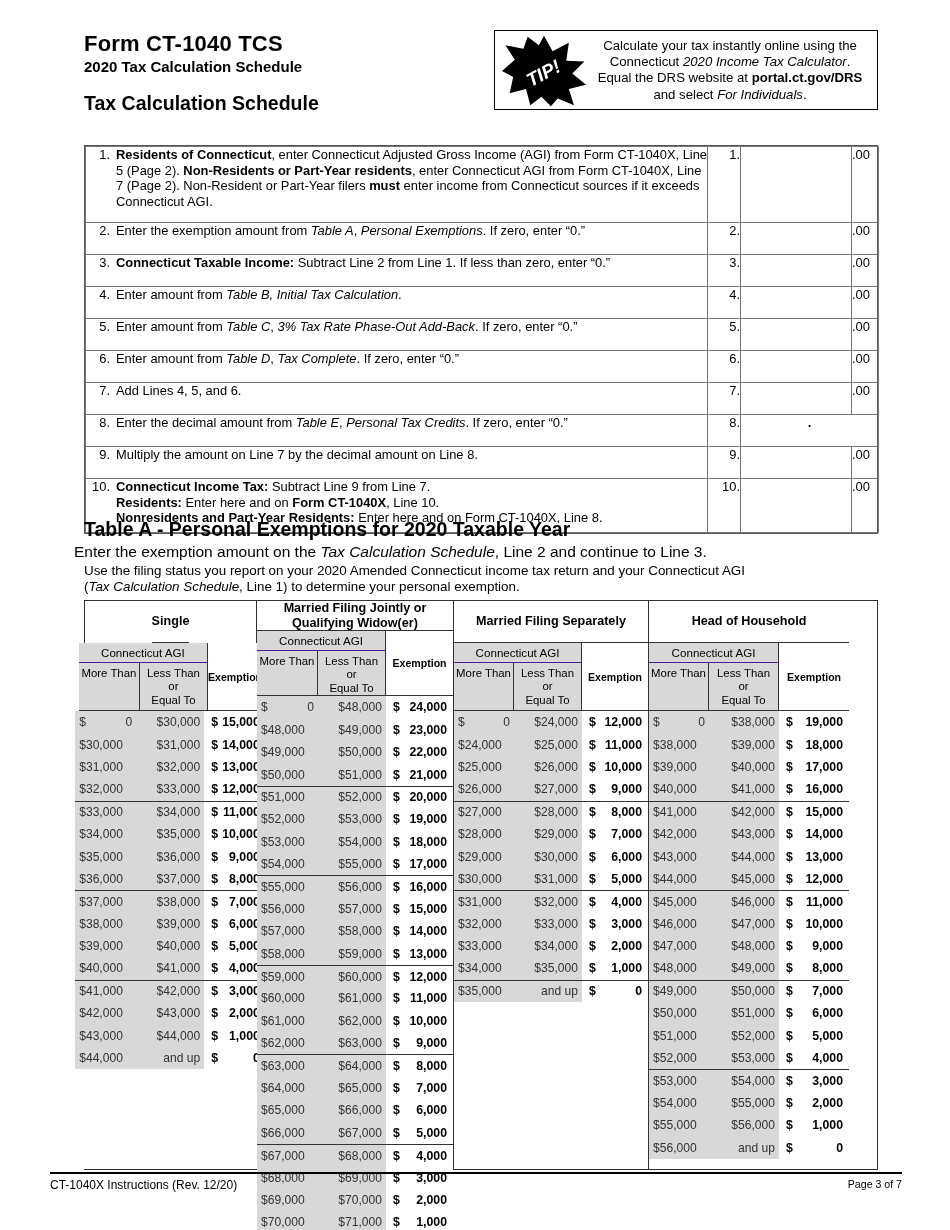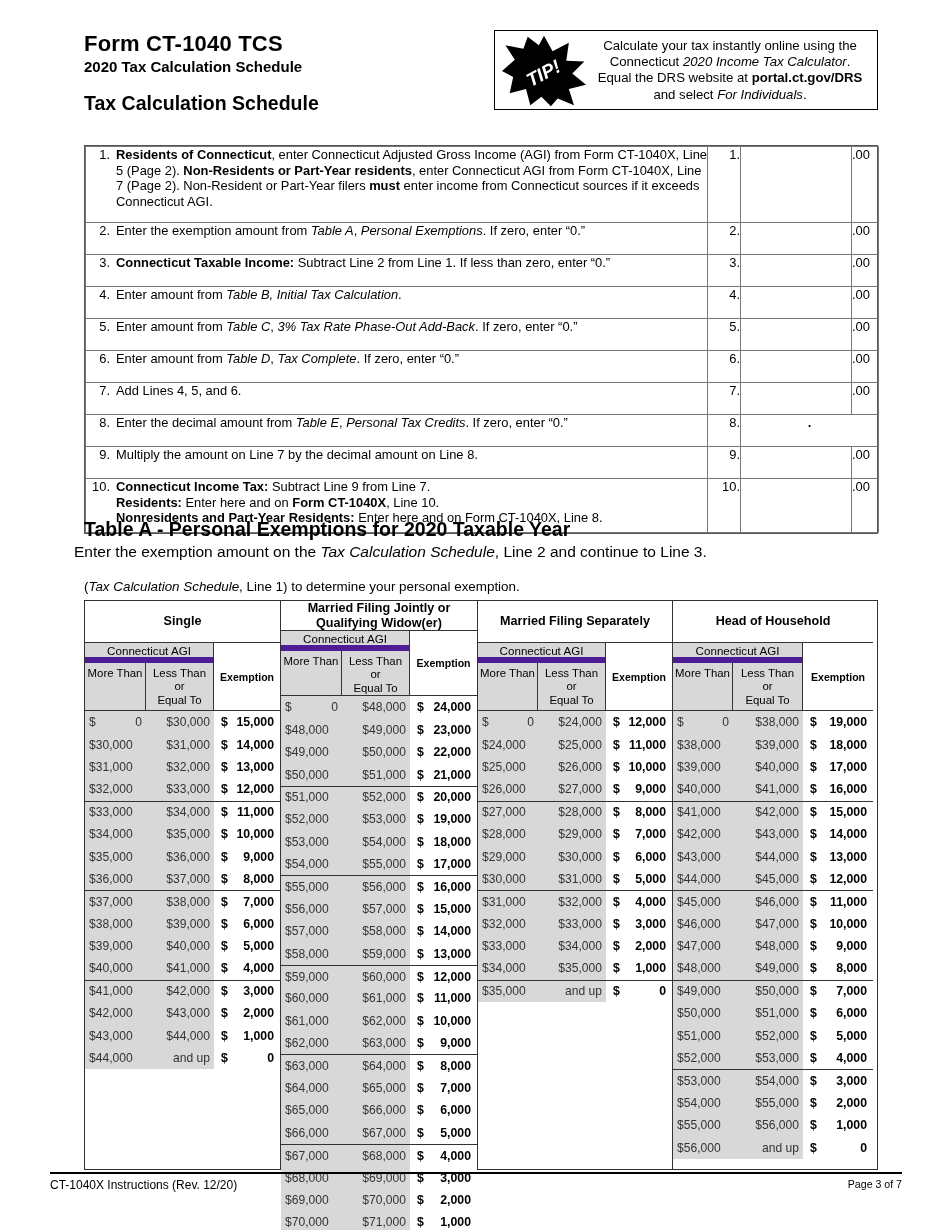--- a/index.html
+++ b/index.html
@@ -43,21 +43,21 @@
   .ta-l2{position:absolute;left:84px;top:563px;font-size:13.4px;line-height:16px;width:800px;}
   .ta-l1 i,.ta-l2 i{font-style:italic;}
 
   
   .tbla{position:absolute;left:84px;top:600px;width:794px;height:570px;border:1.5px solid #333;box-sizing:border-box;display:flex;}
   .grp{box-sizing:border-box;border-right:1.5px solid #333;display:flex;flex-direction:column;}
   .grp:last-child{border-right:none;}
   .grp-title{height:42px;border-bottom:1px solid #333;display:flex;align-items:center;justify-content:center;text-align:center;font-size:12.6px;font-weight:bold;line-height:14.5px;box-sizing:border-box;background:#fff;}
   .grp-head{height:68px;display:flex;box-sizing:border-box;border-bottom:1.4px solid #333;}
   .hd-agi{flex:1 1 auto;display:flex;flex-direction:column;box-sizing:border-box;background:#d8d8d8;border-right:1px solid #333;}
-  .hd-agi-top{height:20px;border-bottom:6px solid #4c1d95;display:flex;align-items:center;justify-content:center;font-size:11.6px;box-sizing:border-box;}
+  .hd-agi-top{height:20px;border-bottom:1px solid #4c1d95;display:flex;align-items:center;justify-content:center;font-size:11.6px;box-sizing:border-box;}
   .hd-agi-bot{flex:1 1 auto;display:flex;box-sizing:border-box;}
   .hd-mt,.hd-lt{box-sizing:border-box;display:flex;align-items:flex-start;justify-content:center;text-align:center;font-size:11.4px;line-height:13.4px;padding-top:4px;}
   .hd-mt{border-right:1px solid #333;}
   .hd-ex{box-sizing:border-box;display:flex;align-items:center;justify-content:center;font-size:10.6px;font-weight:bold;background:#fff;}
   .rows{flex:1 1 auto;display:flex;flex-direction:column;}
   .r{display:flex;height:22.4px;box-sizing:border-box;}
   .r.sep{border-top:1px solid #333;}
   .r .cmt,.r .clt{background:#d8d8d8;box-sizing:border-box;display:flex;align-items:center;font-size:12.1px;color:#333;padding:0 4px;}
   .r .cmt{justify-content:flex-start;}
   .r .clt{justify-content:flex-end;}
@@ -208,24 +208,24 @@
             <td class="c-num">10.</td>
             <td class="c-blank"></td>
             <td class="c-00">.00</td>
           </tr>
         </tbody>
       </table>
   </div>
 
   <div class="ta-title">Table A - Personal Exemptions for 2020 Taxable Year</div>
   <div class="ta-l1"><span>Enter the exemption amount on the </span><i>Tax Calculation Schedule</i><span>, Line 2 and continue to Line 3.</span></div>
-  <div class="ta-l2"><br><span>(</span><i>Tax Calculation Schedule</i><span>, Line 1) to determine your personal exemption.</span></div>
+  <div class="ta-l2"><span>Use the filing status you report on your 2020 Amended Connecticut income tax return and your Connecticut AGI</span><br><span>(</span><i>Tax Calculation Schedule</i><span>, Line 1) to determine your personal exemption.</span></div>
 
   <div class="tbla" id="tbla">
-      <div class="grp" style="width: 196px;">
+      <div class="grp" style="width: 172px; align-items: center;">
         <div class="grp-title">
           <div>Single</div>
         </div>
         <div class="grp-head">
           <div class="hd-agi" style="flex: 0 0 129px;">
             <div class="hd-agi-top">Connecticut AGI</div>
             <div class="hd-agi-bot">
               <div class="hd-mt" style="flex: 0 0 61px;">More Than</div>
               <div class="hd-lt" style="flex: 1 1 auto;">Less Than<br>or<br>Equal To</div>
             </div>

